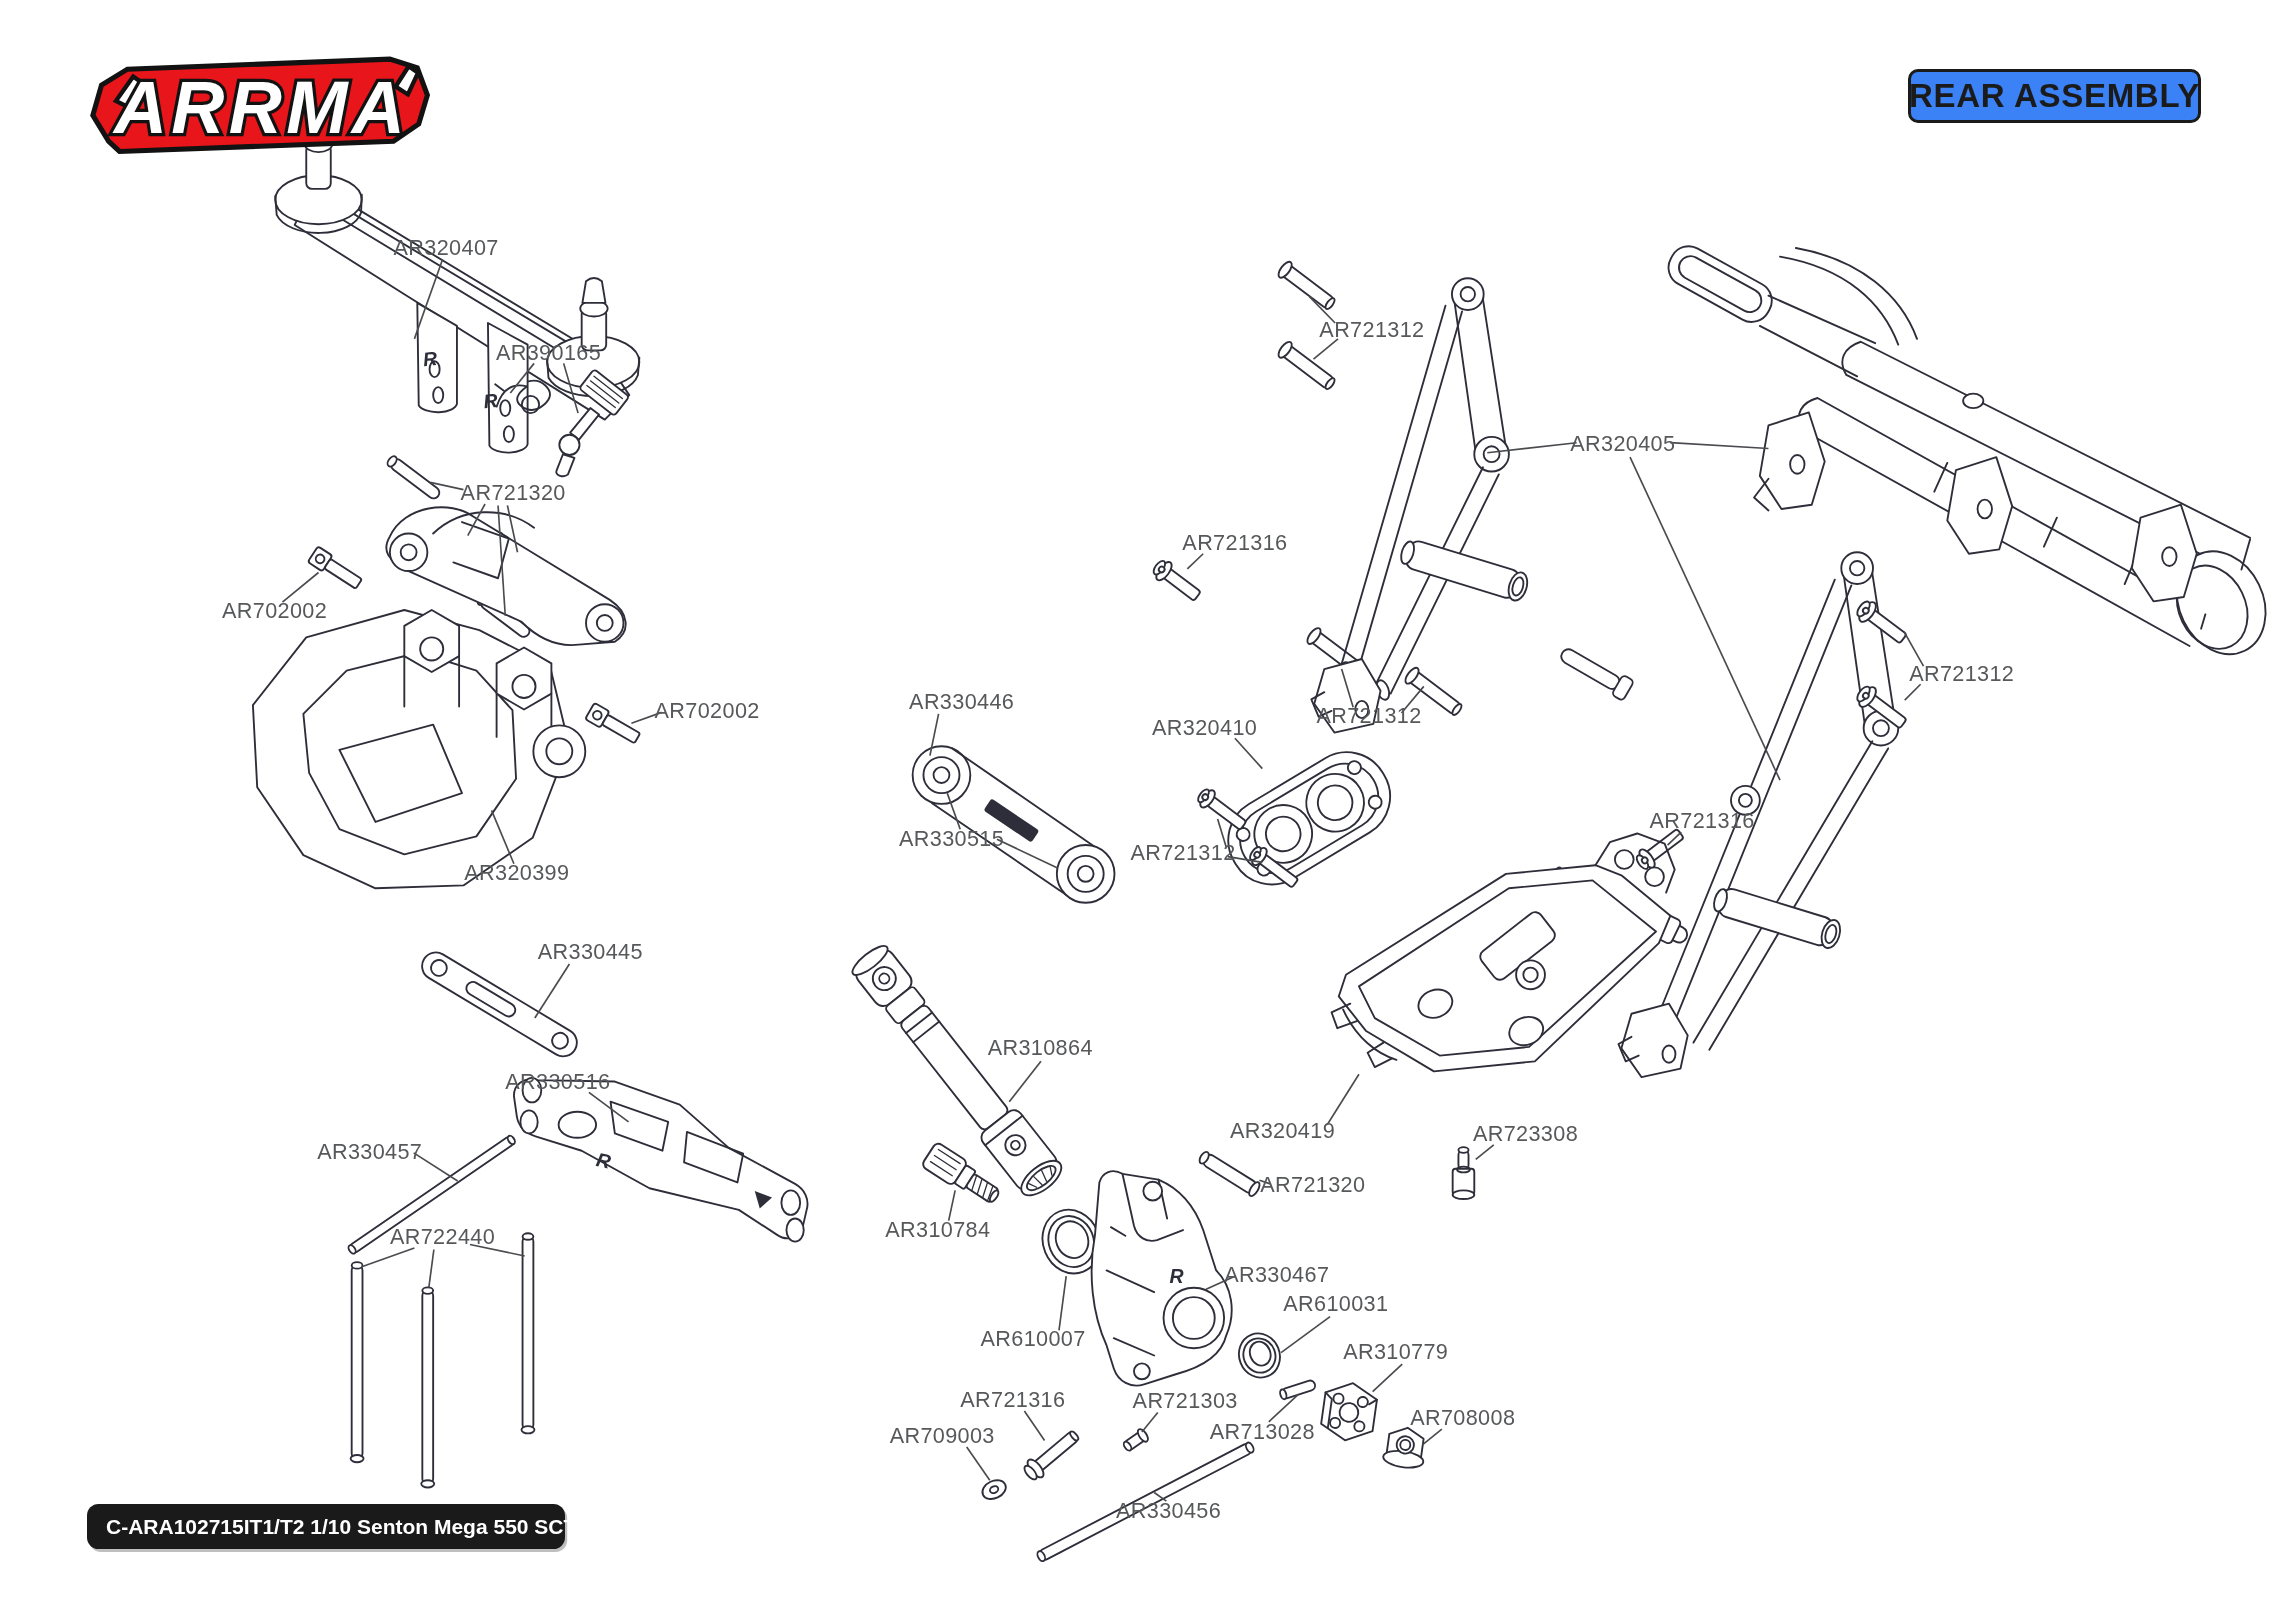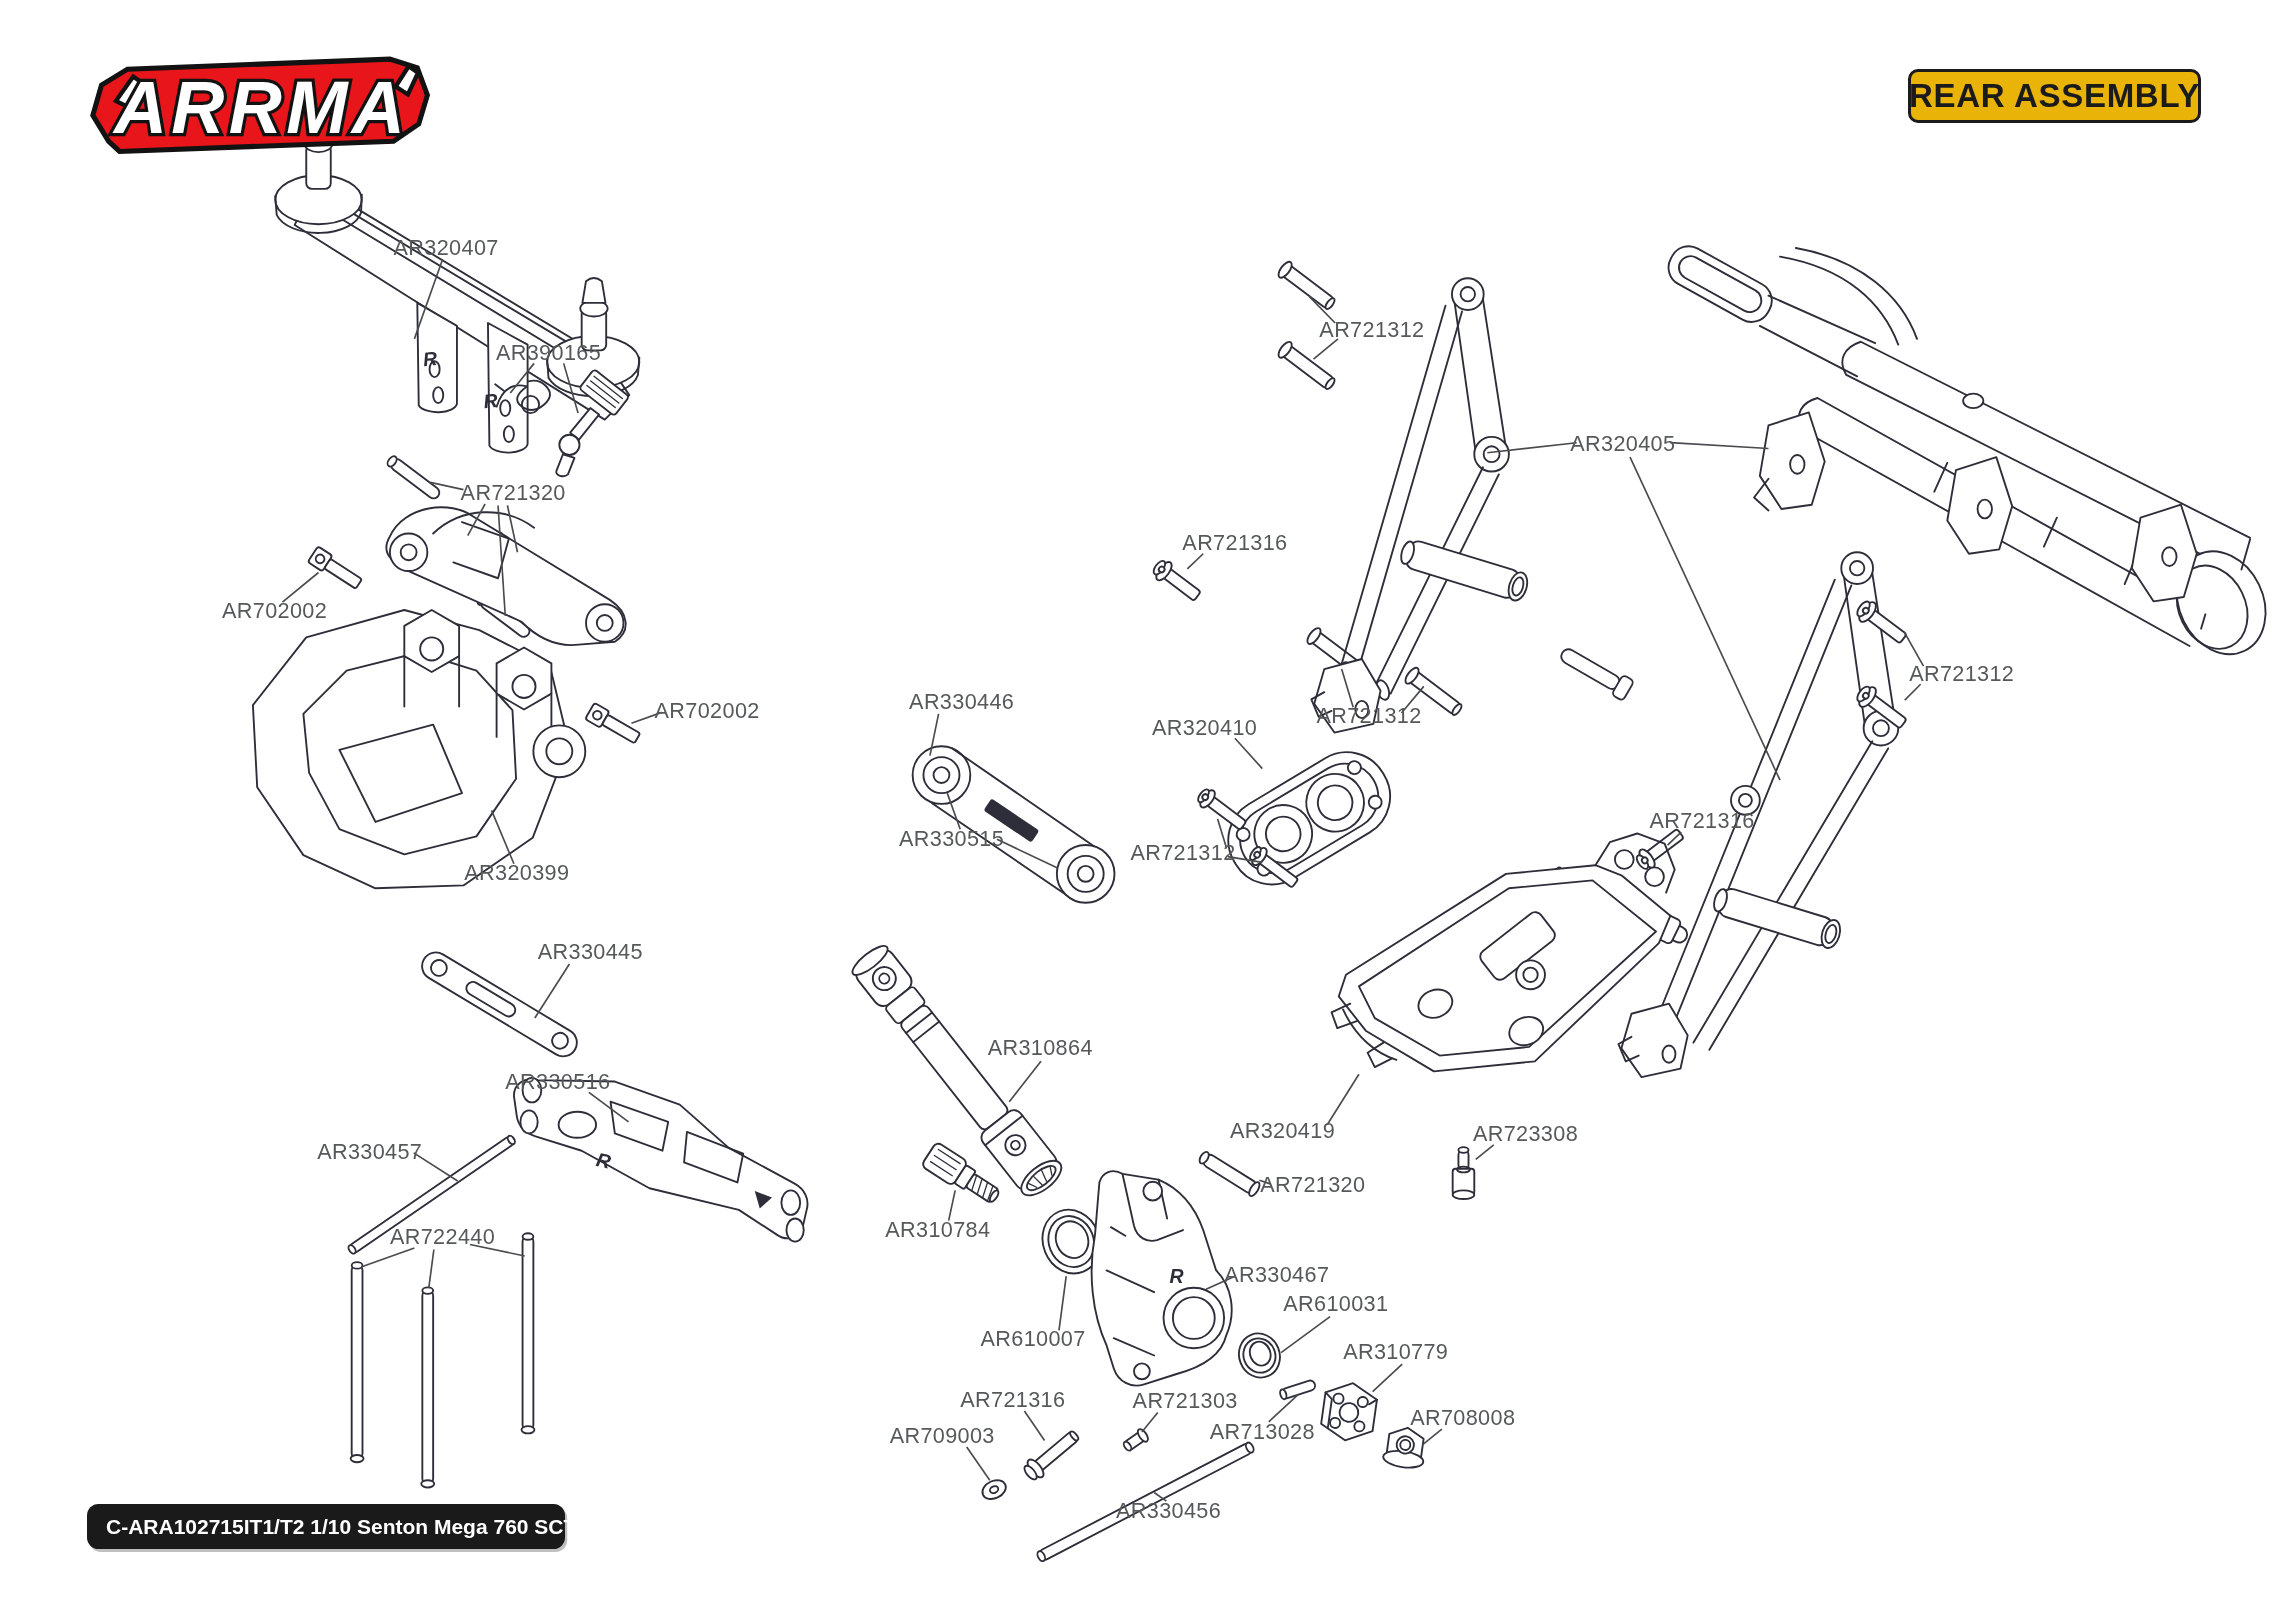--- a/index.html
+++ b/index.html
@@ -24,21 +24,21 @@
 
   
   .logo-bg{fill:var(--red,#e8151b);stroke:#121212;stroke-width:7;}
   .logo-tick{fill:#ffffff;stroke:#121212;stroke-width:6;}
   .logo-text{font-size:102px;font-weight:bold;font-style:italic;
     letter-spacing:6px;fill:#ffffff;stroke:#121212;stroke-width:9px;
     paint-order:stroke;text-anchor:middle;}
 
   
   .title-box{position:absolute;left:1908px;top:69px;width:287px;height:48px;
-    border:3.2px solid #1b1b1b;border-radius:10px;background:#eab308;
+    border:3.2px solid #1b1b1b;border-radius:10px;background:#3b82f6;
     display:flex;align-items:center;justify-content:center;}
   .title-box span{font-size:33px;font-weight:bold;color:#1b1b1b;letter-spacing:0.7px;white-space:nowrap;}
 
   
   .footer-box{position:absolute;left:87px;top:1504px;width:459px;height:45px;
     background:var(--footer,#1a1a1a);border-radius:11.5px;display:flex;
     align-items:center;padding-left:19px;box-shadow:2.2px 2.9px 0 rgba(0,0,0,.25);}
   .footer-box span{font-size:21px;font-weight:bold;color:#ffffff;white-space:nowrap;}
 </style>
 </head>
@@ -570,17 +570,17 @@
     <path class="logo-tick" d="M548,120 l18,-28 13,9 -14,30 Z"></path>
     <text class="logo-text" x="362" y="184">ARRMA</text>
   </g>
 </svg>
 
 <div class="title-box">
   <span>REAR ASSEMBLY</span>
 </div>
 
 <div class="footer-box">
-  <span>C-ARA102715IT1/T2 1/10 Senton Mega 760 SCT RTR</span>
+  <span>C-ARA102715IT1/T2 1/10 Senton Mega 550 SCT RTR</span>
 </div>
 
 </div>
 
 
 </body></html>

